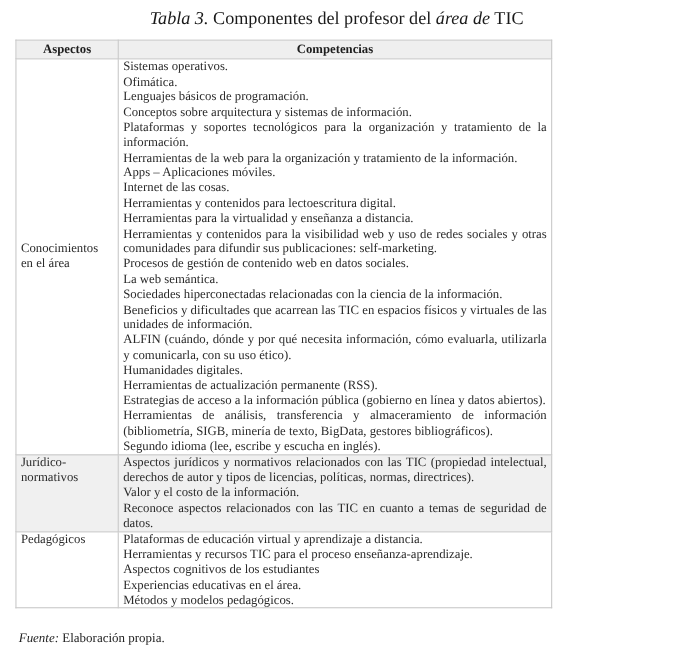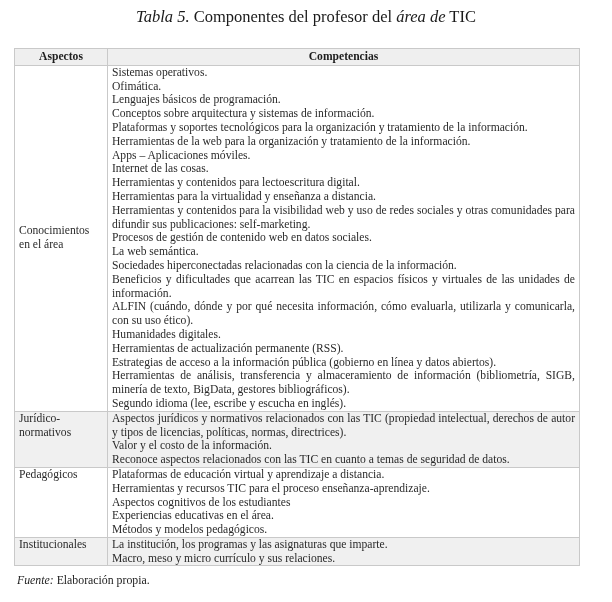--- a/index.html
+++ b/index.html
@@ -7,24 +7,23 @@
     width: 612px; height: 602px; position: relative; overflow: hidden;
     font-family: "Liberation Serif", "DejaVu Serif", serif;
     color: #222;
   }
   .title {
     position: absolute; top: 7px; left: 0; width: 612px;
     text-align: center; font-size: 16.5px; color: #1a1a1a;
   }
   .title .it { font-style: italic; }
   table.main {
-    position: absolute; top: 36px; left: 14px; width: 566px;
+    position: absolute; top: 36px; left: 14px; width: 488px;
     border-collapse: collapse; font-size: 11.6px; line-height: 13.8px;
     color: #2a2a2a;
-    margin-top: 12px;
   }
   table.main th, table.main td {
     border: 1px solid #c9c9c9; vertical-align: top; padding: 0 4px;
   }
   table.main th {
     background: #efefef; font-weight: bold; text-align: center;
     font-size: 11.6px; padding: 1px 4px 1px 4px; color: #1d1d1d;
   }
   table.main td.aspect { width: 84px; vertical-align: middle; }
   table.main tr.gray td { background: #f0f0f0; }
@@ -32,21 +31,21 @@
   .comp-line { display: block; text-align: justify; text-align-last: left; }
   .comp-line .em { }
   .source {
     position: absolute; top: 573px; left: 17px; font-size: 11.8px; color: #222;
   }
   .source .it { font-style: italic; }
 </style>
 </head>
 <body>
 
-<div class="title"><span class="it">Tabla 5.</span><span> Componentes del profesor del </span><span class="it">área de</span><span> TIC</span></div>
+<div class="title"><span class="it">Tabla 3.</span><span> Componentes del profesor del </span><span class="it">área de</span><span> TIC</span></div>
 
 <table class="main">
   <thead>
     <tr>
       <th style="width:84px">Aspectos</th>
       <th>Competencias</th>
     </tr>
   </thead>
   <tbody id="tbody">
       <tr class="first">
@@ -86,23 +85,16 @@
       <tr>
         <td class="aspect" style="vertical-align: top;">Pedagógicos</td>
         <td>
           <span class="comp-line">Plataformas de educación virtual y aprendizaje a distancia.</span>
           <span class="comp-line">Herramientas y recursos TIC para el proceso enseñanza-aprendizaje.</span>
           <span class="comp-line">Aspectos cognitivos de los estudiantes</span>
           <span class="comp-line">Experiencias educativas en el área.</span>
           <span class="comp-line">Métodos y modelos pedagógicos.</span>
         </td>
       </tr>
-      <tr class="gray">
-        <td class="aspect" style="vertical-align: top;">Institucionales</td>
-        <td>
-          <span class="comp-line">La institución, los programas y las asignaturas que imparte.</span>
-          <span class="comp-line">Macro, meso y micro currículo y sus relaciones.</span>
-        </td>
-      </tr>
     </tbody>
 </table>
 
 <div class="source"><span class="it">Fuente:</span><span> Elaboración propia.</span></div>
 
 </body></html>

